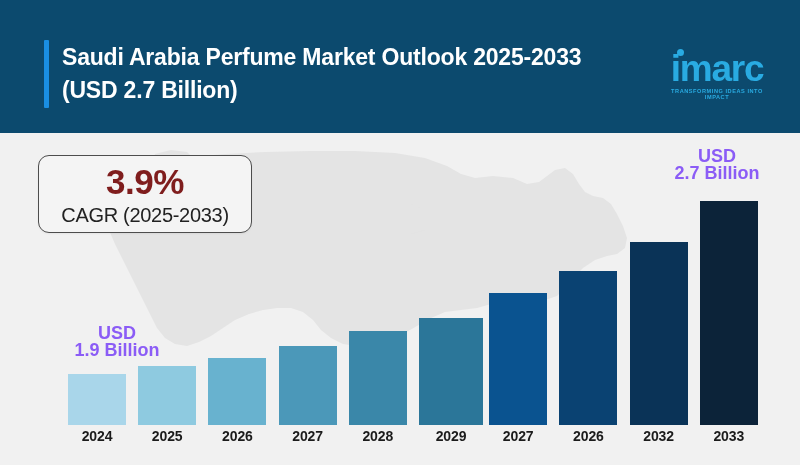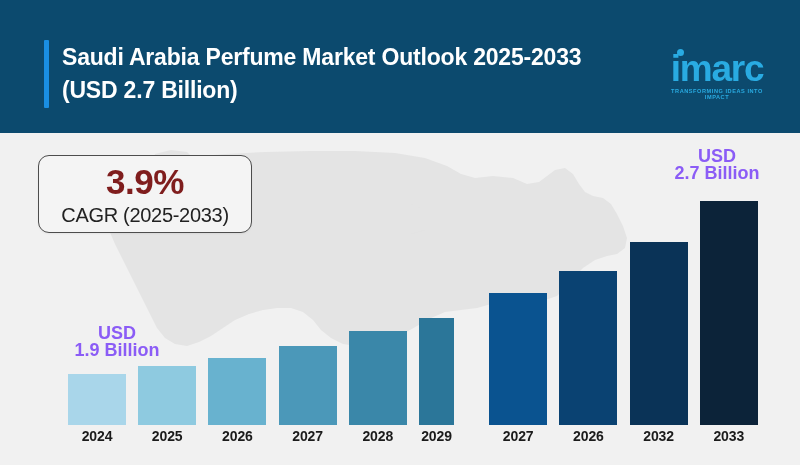--- a/index.html
+++ b/index.html
@@ -203,21 +203,21 @@
         <div class="bar-year">2026</div>
       </div>
       <div class="bar" style="left: 278.6px; width: 58px; height: 79px;">
         <div class="bar-rect" style="height: 79px; background: rgb(75, 152, 185);"></div>
         <div class="bar-year">2027</div>
       </div>
       <div class="bar" style="left: 348.8px; width: 58px; height: 80px;">
         <div class="bar-rect" style="height: 94px; background: rgb(58, 135, 169);"></div>
         <div class="bar-year">2028</div>
       </div>
-      <div class="bar" style="left: 419px; width: 35px; height: 107px;">
+      <div class="bar" style="left: 419px; width: 64px; height: 107px;">
         <div class="bar-rect" style="height: 107px; background: rgb(43, 118, 153);"></div>
         <div class="bar-year">2029</div>
       </div>
       <div class="bar" style="left: 489.2px; width: 58px; height: 132px;">
         <div class="bar-rect" style="height: 132px; background: rgb(10, 83, 144);"></div>
         <div class="bar-year">2027</div>
       </div>
       <div class="bar" style="left: 559.4px; width: 58px; height: 154px;">
         <div class="bar-rect" style="height: 154px; background: rgb(10, 66, 114);"></div>
         <div class="bar-year">2026</div>

